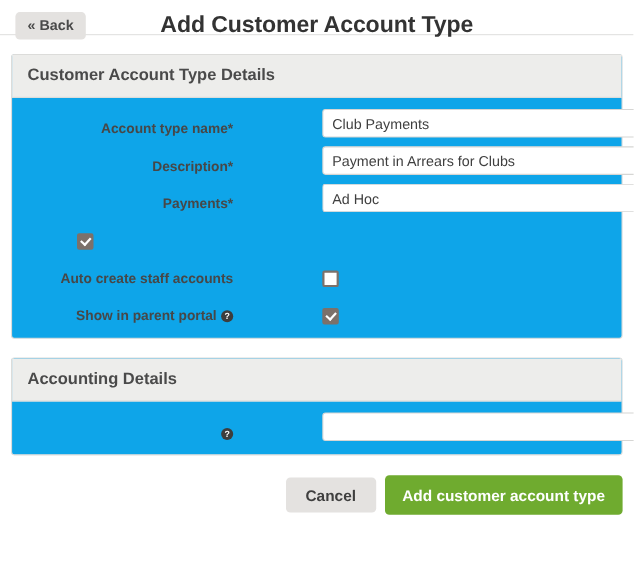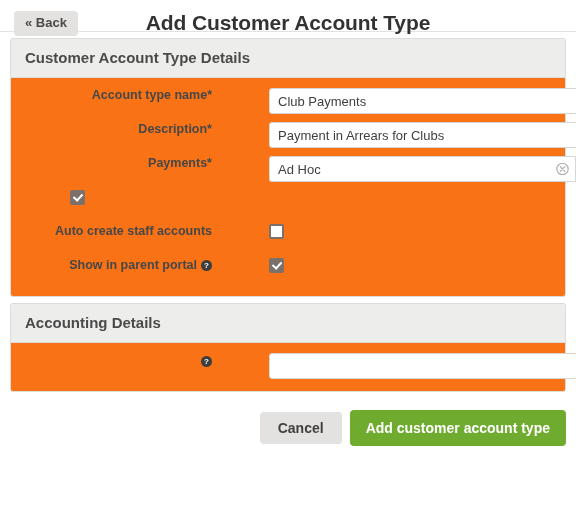--- a/index.html
+++ b/index.html
@@ -45,44 +45,45 @@
     top: 11px;
     text-align: center;
     font-size: 21px;
     font-weight: bold;
     color: #333333;
     letter-spacing: -0.1px;
   }
 
   
   .panel {
-    margin: 6px 10px 0 10px;
+    margin: 17px 10px 0 10px;
     border: 1px solid #dcdcda;
     border-radius: 3px;
-    background: #f97316;
+    background: #0ea5e9;
     box-sizing: border-box;
   }
   .panel-header {
     background: #ededeb;
     border-bottom: 1px solid #dcdcda;
     padding: 10px 14px 11px 14px;
     font-size: 15px;
     font-weight: bold;
     color: #4a4a4a;
   }
   .panel-body {
     padding: 10px 12px 12px 12px;
   }
 
   
   .form-row {
     display: flex;
-    align-items: flex-start;
+    align-items: flex-end;
     margin-bottom: 8px;
     min-height: 26px;
+    gap: 24px;
   }
   .form-row:last-child { margin-bottom: 0; }
 
   .form-label {
     width: 199px;
     flex: 0 0 199px;
     text-align: right;
     padding-right: 10px;
     box-sizing: border-box;
     font-size: 12.5px;

